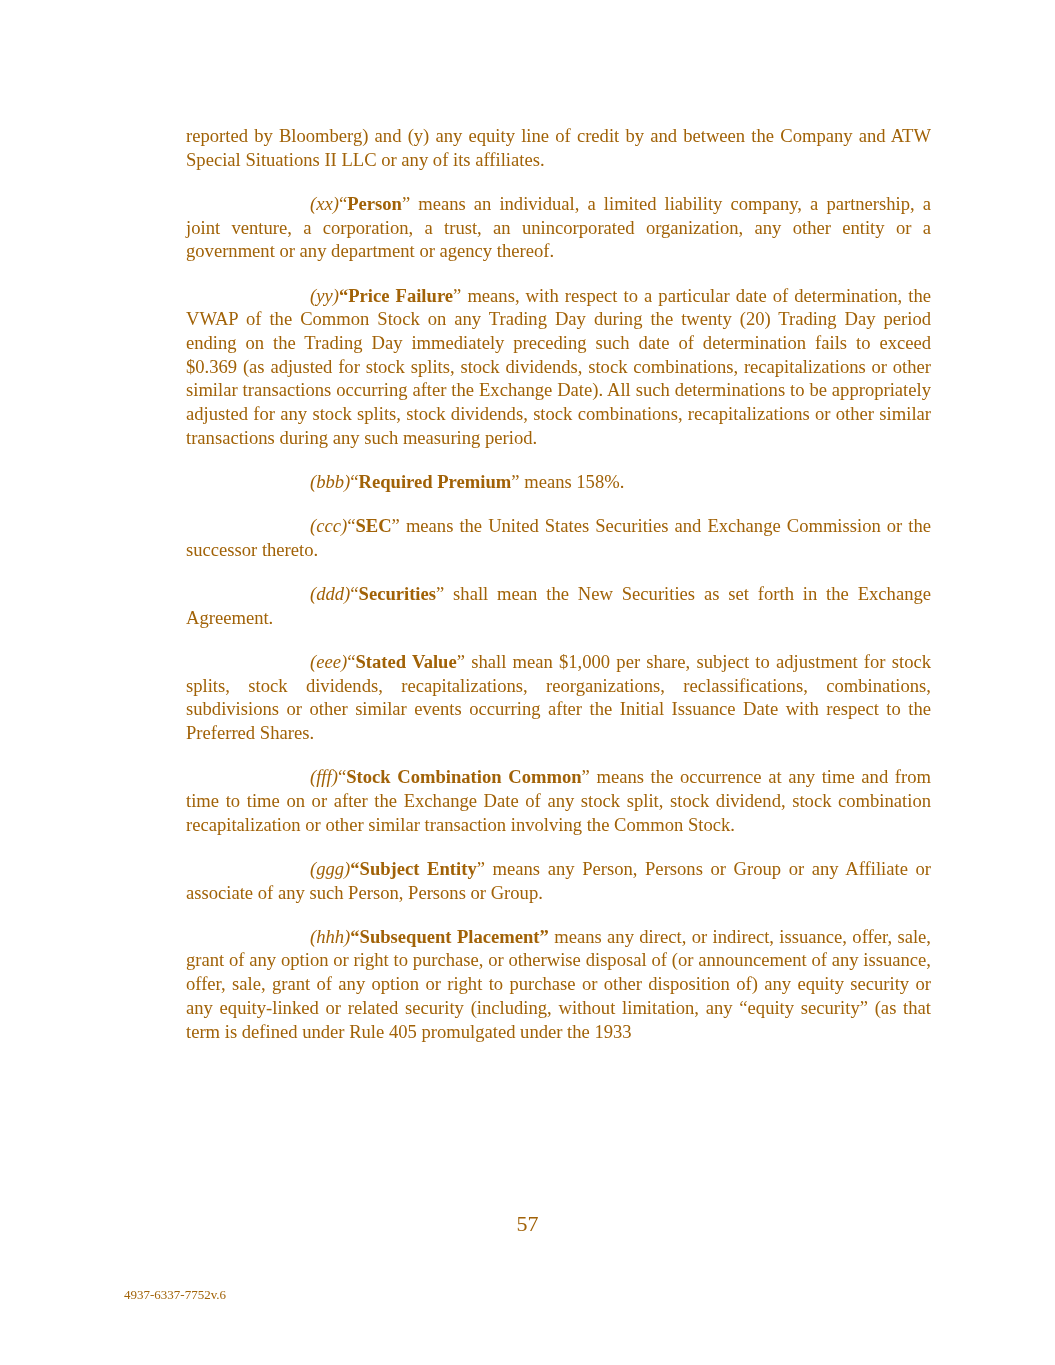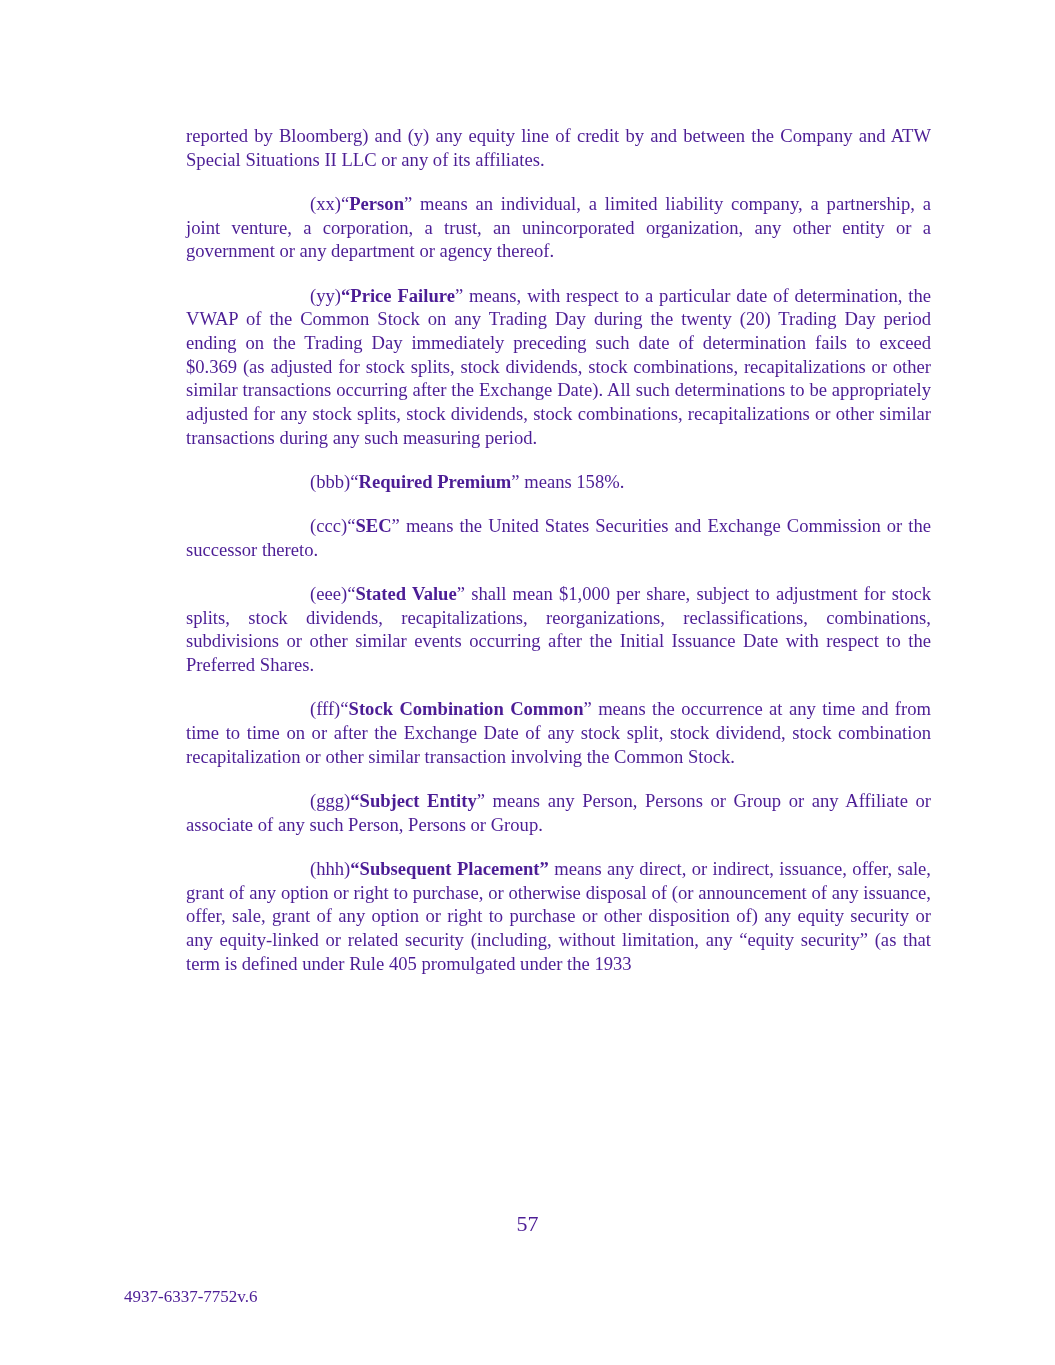--- a/index.html
+++ b/index.html
@@ -1,59 +1,60 @@
 <!DOCTYPE html>
 <html><head>
   <meta charset="utf-8">
   <style>
     html, body { margin: 0; padding: 0; background: #ffffff; }
     body { width: 1055px; height: 1365px; position: relative; overflow: hidden; }
     .page {
       position: absolute; left: 0; top: 0; width: 943px; height: 1365px;
-      background: #ffffff; color: #4c1d95;
+      background: #ffffff; color: #a16207;
       font-family: "Liberation Serif", "DejaVu Serif", serif;
     }
     .body-text {
       position: absolute; left: 186px; top: 124px; width: 745px;
       font-size: 18.6px; line-height: 23.7px;
     }
     .para {
       margin: 0 0 20.5px 0; text-align: justify;
       text-align-last: auto;
     }
     .para.first { text-indent: 0; }
     .para.def { text-indent: 62px; }
-    .label { display: inline-block; min-width: 58px; }
+    .label { display: inline-block; min-width: 58px; font-style: italic; }
     .term { font-weight: bold; }
     .page-number {
       position: absolute; left: 0; width: 1055px; top: 1211px;
       text-align: center; font-size: 22px;
     }
     .doc-id {
       position: absolute; left: 124px; top: 1287px;
-      font-size: 17px;
+      font-size: 13px;
     }
   </style>
 </head>
 <body>
 
 <div class="page">
   <div class="body-text">
     <p class="para first">reported by Bloomberg) and (y) any equity line of credit by and between the Company and ATW Special Situations II LLC or any of its affiliates.</p>
 
     <p class="para def"><span class="label">(xx)</span><span>“</span><span class="term">Person</span><span>”</span><span> means an individual, a limited liability company, a partnership, a joint venture, a corporation, a trust, an unincorporated organization, any other entity or a government or any department or agency thereof.</span></p>
 
     <p class="para def"><span class="label">(yy)</span><span class="term">“</span><span class="term">Price Failure</span><span>”</span><span> means, with respect to a particular date of determination, the VWAP of the Common Stock on any Trading Day during the twenty (20) Trading Day period ending on the Trading Day immediately preceding such date of determination fails to exceed $0.369 (as adjusted for stock splits, stock dividends, stock combinations, recapitalizations or other similar transactions occurring after the Exchange Date).  All such determinations to be appropriately adjusted for any stock splits, stock dividends, stock combinations, recapitalizations or other similar transactions during any such measuring period.</span></p>
 
 
 
     <p class="para def"><span class="label">(bbb)</span><span>“</span><span class="term">Required Premium</span><span>”</span><span> means 158%.</span></p>
 
     <p class="para def"><span class="label">(ccc)</span><span>“</span><span class="term">SEC</span><span>”</span><span> means the United States Securities and Exchange Commission or the successor thereto.</span></p>
 
+    <p class="para def"><span class="label">(ddd)</span><span>“</span><span class="term">Securities</span><span>”</span><span> shall mean the New Securities as set forth in the Exchange Agreement.</span></p>
 
     <p class="para def"><span class="label">(eee)</span><span>“</span><span class="term">Stated Value</span><span>”</span><span> shall mean $1,000 per share, subject to adjustment for stock splits, stock dividends, recapitalizations, reorganizations, reclassifications, combinations, subdivisions or other similar events occurring after the Initial Issuance Date with respect to the Preferred Shares.</span></p>
 
     <p class="para def"><span class="label">(fff)</span><span>“</span><span class="term">Stock Combination Common</span><span>”</span><span> means the occurrence at any time and from time to time on or after the Exchange Date of any stock split, stock dividend, stock combination recapitalization or other similar transaction involving the Common Stock.</span></p>
 
     <p class="para def"><span class="label">(ggg)</span><span class="term">“</span><span class="term">Subject Entity</span><span>”</span><span> means any Person, Persons or Group or any Affiliate or associate of any such Person, Persons or Group.</span></p>
 
     <p class="para def" style="margin-bottom:0;"><span class="label">(hhh)</span><span class="term">“</span><span class="term">Subsequent Placement”</span><span></span><span> means any direct, or indirect, issuance, offer, sale, grant of any option or right to purchase, or otherwise disposal of (or announcement of any issuance, offer, sale, grant of any option or right to purchase or other disposition of) any equity security or any equity-linked or related security (including, without limitation, any “equity security” (as that term is defined under Rule 405 promulgated under the 1933</span></p>
   </div>
 

